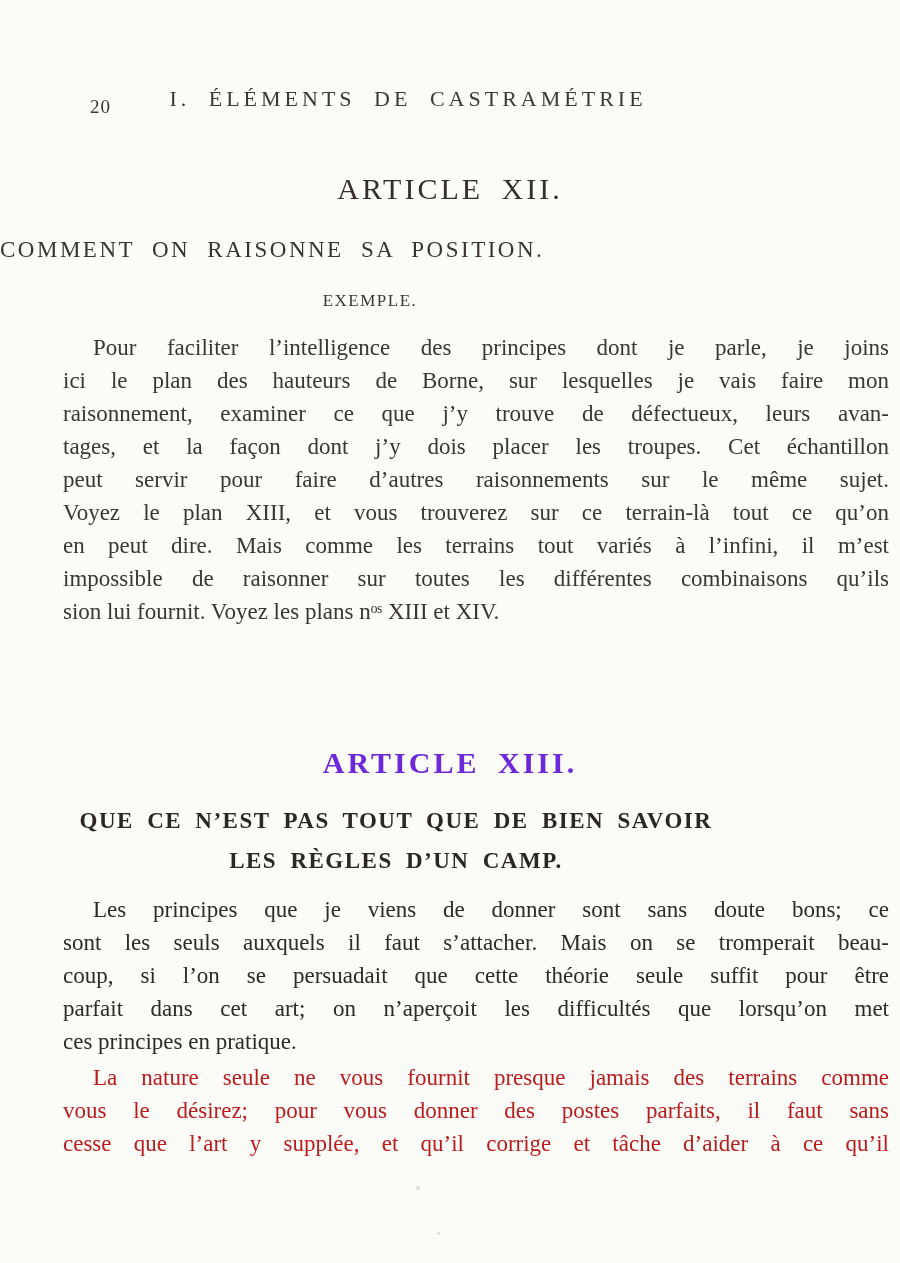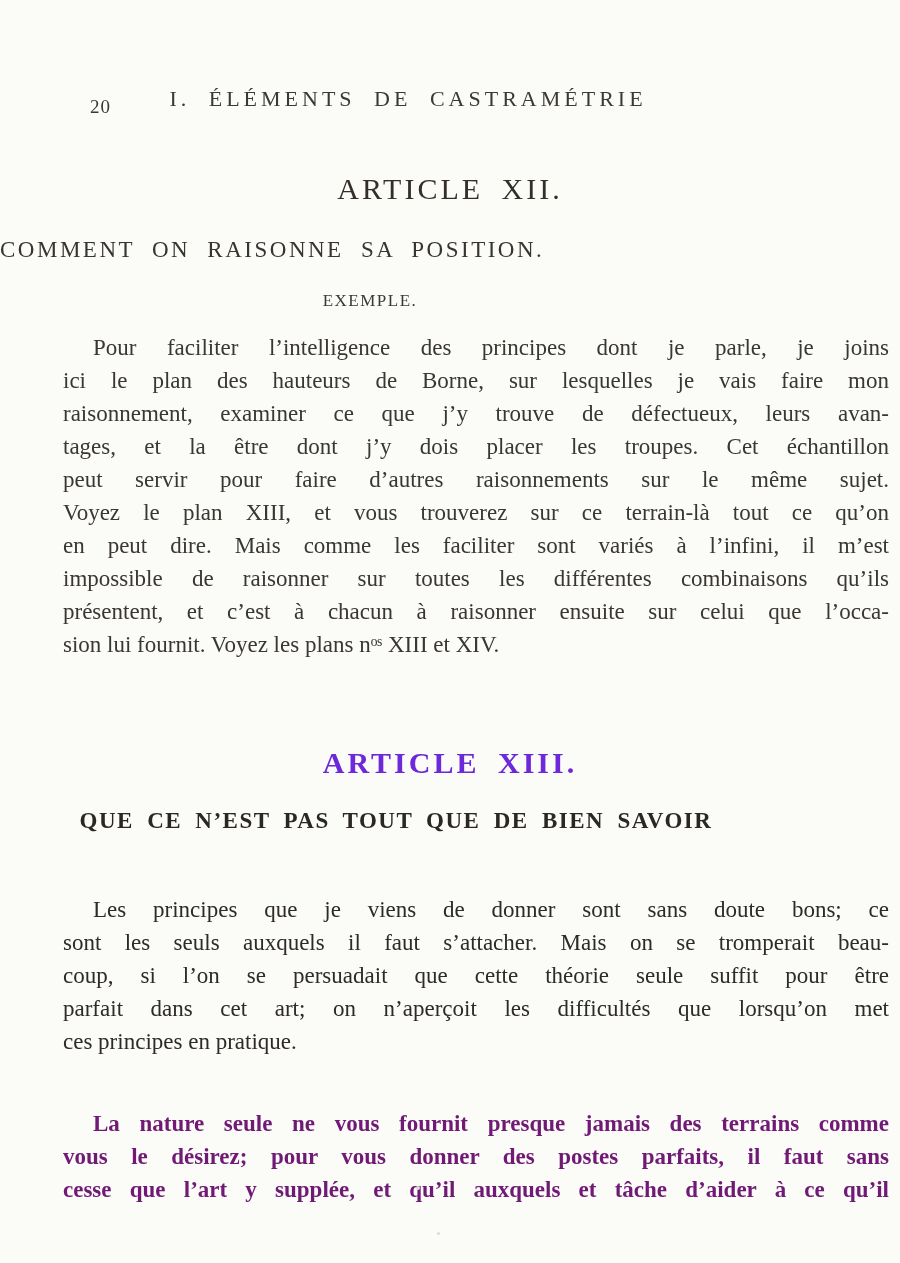--- a/index.html
+++ b/index.html
@@ -94,21 +94,21 @@
   .paragraph {
     position: absolute;
     left: 63px;
     width: 826px;
     font-size: 23px;
     line-height: 33px;
     overflow: hidden;
   }
   #paragraph-xii-1 { top: 331px; color: #3a3632; }
   #paragraph-xiii-1 { top: 893px; color: #2e2a26; }
-  #paragraph-xiii-2 { top: 1107px; color: #701a75; font-weight: bold; }
+  #paragraph-xiii-2 { top: 1061px; color: #b91c1c; }
 
   .tline {
     text-align: justify;
     text-align-last: justify;
     white-space: nowrap;
   }
   .tline.final { text-align-last: left; }
   .tline.first { text-indent: 30px; }
 
   
@@ -134,45 +134,45 @@
   <div id="article-xii-title" class="article-title">ARTICLE XII.</div>
 
   <div id="article-xii-subtitle" class="article-subtitle">COMMENT ON RAISONNE SA POSITION.</div>
 
   <div class="section-label">EXEMPLE.</div>
 
   <div id="paragraph-xii-1" class="paragraph">
       <div class="tline first">Pour faciliter l’intelligence des principes dont je parle, je joins</div>
       <div class="tline">ici le plan des hauteurs de Borne, sur lesquelles je vais faire mon</div>
       <div class="tline">raisonnement, examiner ce que j’y trouve de défectueux, leurs avan-</div>
-      <div class="tline">tages, et la être dont j’y dois placer les troupes. Cet échantillon</div>
+      <div class="tline">tages, et la façon dont j’y dois placer les troupes. Cet échantillon</div>
       <div class="tline">peut servir pour faire d’autres raisonnements sur le même sujet.</div>
       <div class="tline">Voyez le plan XIII, et vous trouverez sur ce terrain-là tout ce qu’on</div>
-      <div class="tline">en peut dire. Mais comme les faciliter sont variés à l’infini, il m’est</div>
+      <div class="tline">en peut dire. Mais comme les terrains tout variés à l’infini, il m’est</div>
       <div class="tline">impossible de raisonner sur toutes les différentes combinaisons qu’ils</div>
-      <div class="tline">présentent, et c’est à chacun à raisonner ensuite sur celui que l’occa-</div>
       <div class="tline final">sion lui fournit. Voyez les plans nᵒˢ XIII et XIV.</div>
     </div>
 
   <div id="article-xiii-title" class="article-title">ARTICLE XIII.</div>
 
   <div id="article-xiii-subtitle">
     <div>QUE CE N’EST PAS TOUT QUE DE BIEN SAVOIR</div>
+    <div>LES RÈGLES D’UN CAMP.</div>
   </div>
 
   <div id="paragraph-xiii-1" class="paragraph">
       <div class="tline first">Les principes que je viens de donner sont sans doute bons; ce</div>
       <div class="tline">sont les seuls auxquels il faut s’attacher. Mais on se tromperait beau-</div>
       <div class="tline">coup, si l’on se persuadait que cette théorie seule suffit pour être</div>
       <div class="tline">parfait dans cet art; on n’aperçoit les difficultés que lorsqu’on met</div>
       <div class="tline final">ces principes en pratique.</div>
     </div>
 
   <div id="paragraph-xiii-2" class="paragraph">
       <div class="tline first">La nature seule ne vous fournit presque jamais des terrains comme</div>
       <div class="tline">vous le désirez; pour vous donner des postes parfaits, il faut sans</div>
-      <div class="tline">cesse que l’art y supplée, et qu’il auxquels et tâche d’aider à ce qu’il</div>
+      <div class="tline">cesse que l’art y supplée, et qu’il corrige et tâche d’aider à ce qu’il</div>
     </div>
 
   <div id="speck-1" class="scan-speck"></div>
   <div id="speck-2" class="scan-speck"></div>
 
 </div>
 
 </body></html>

